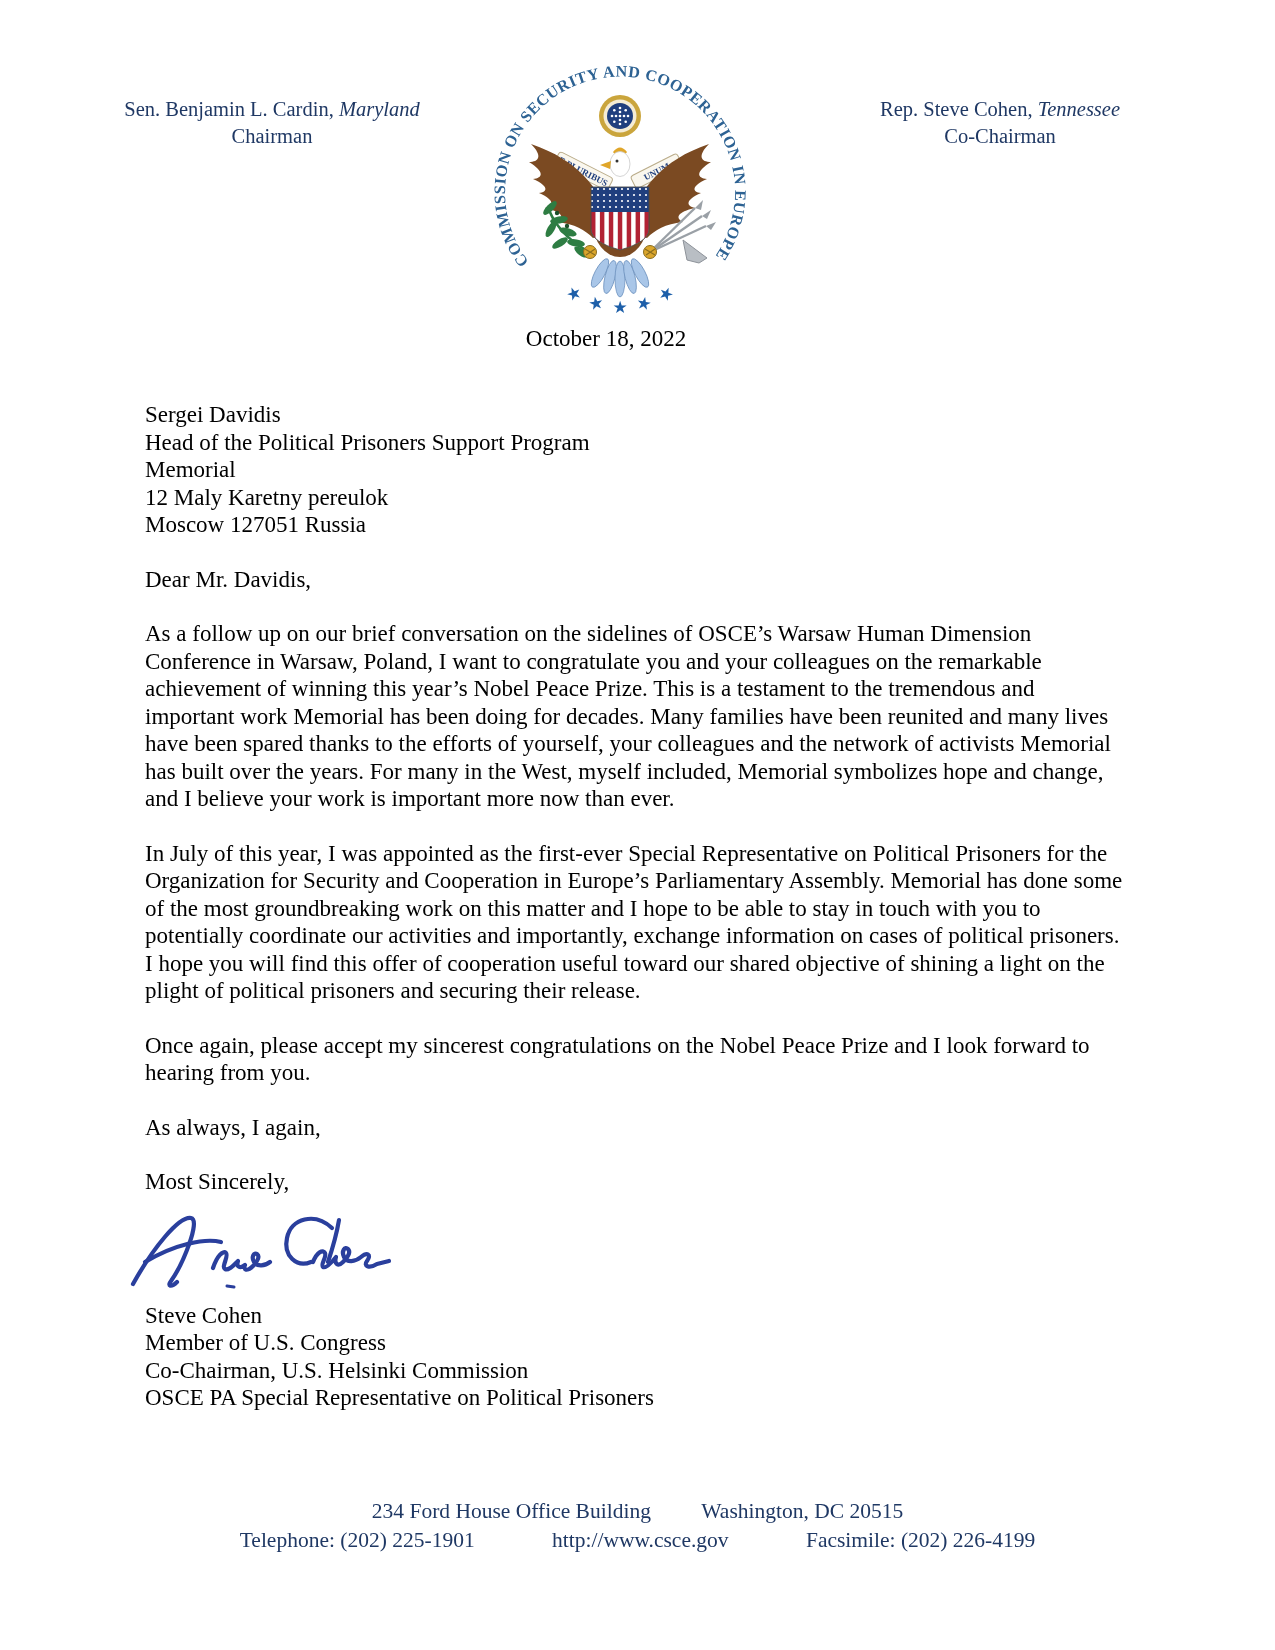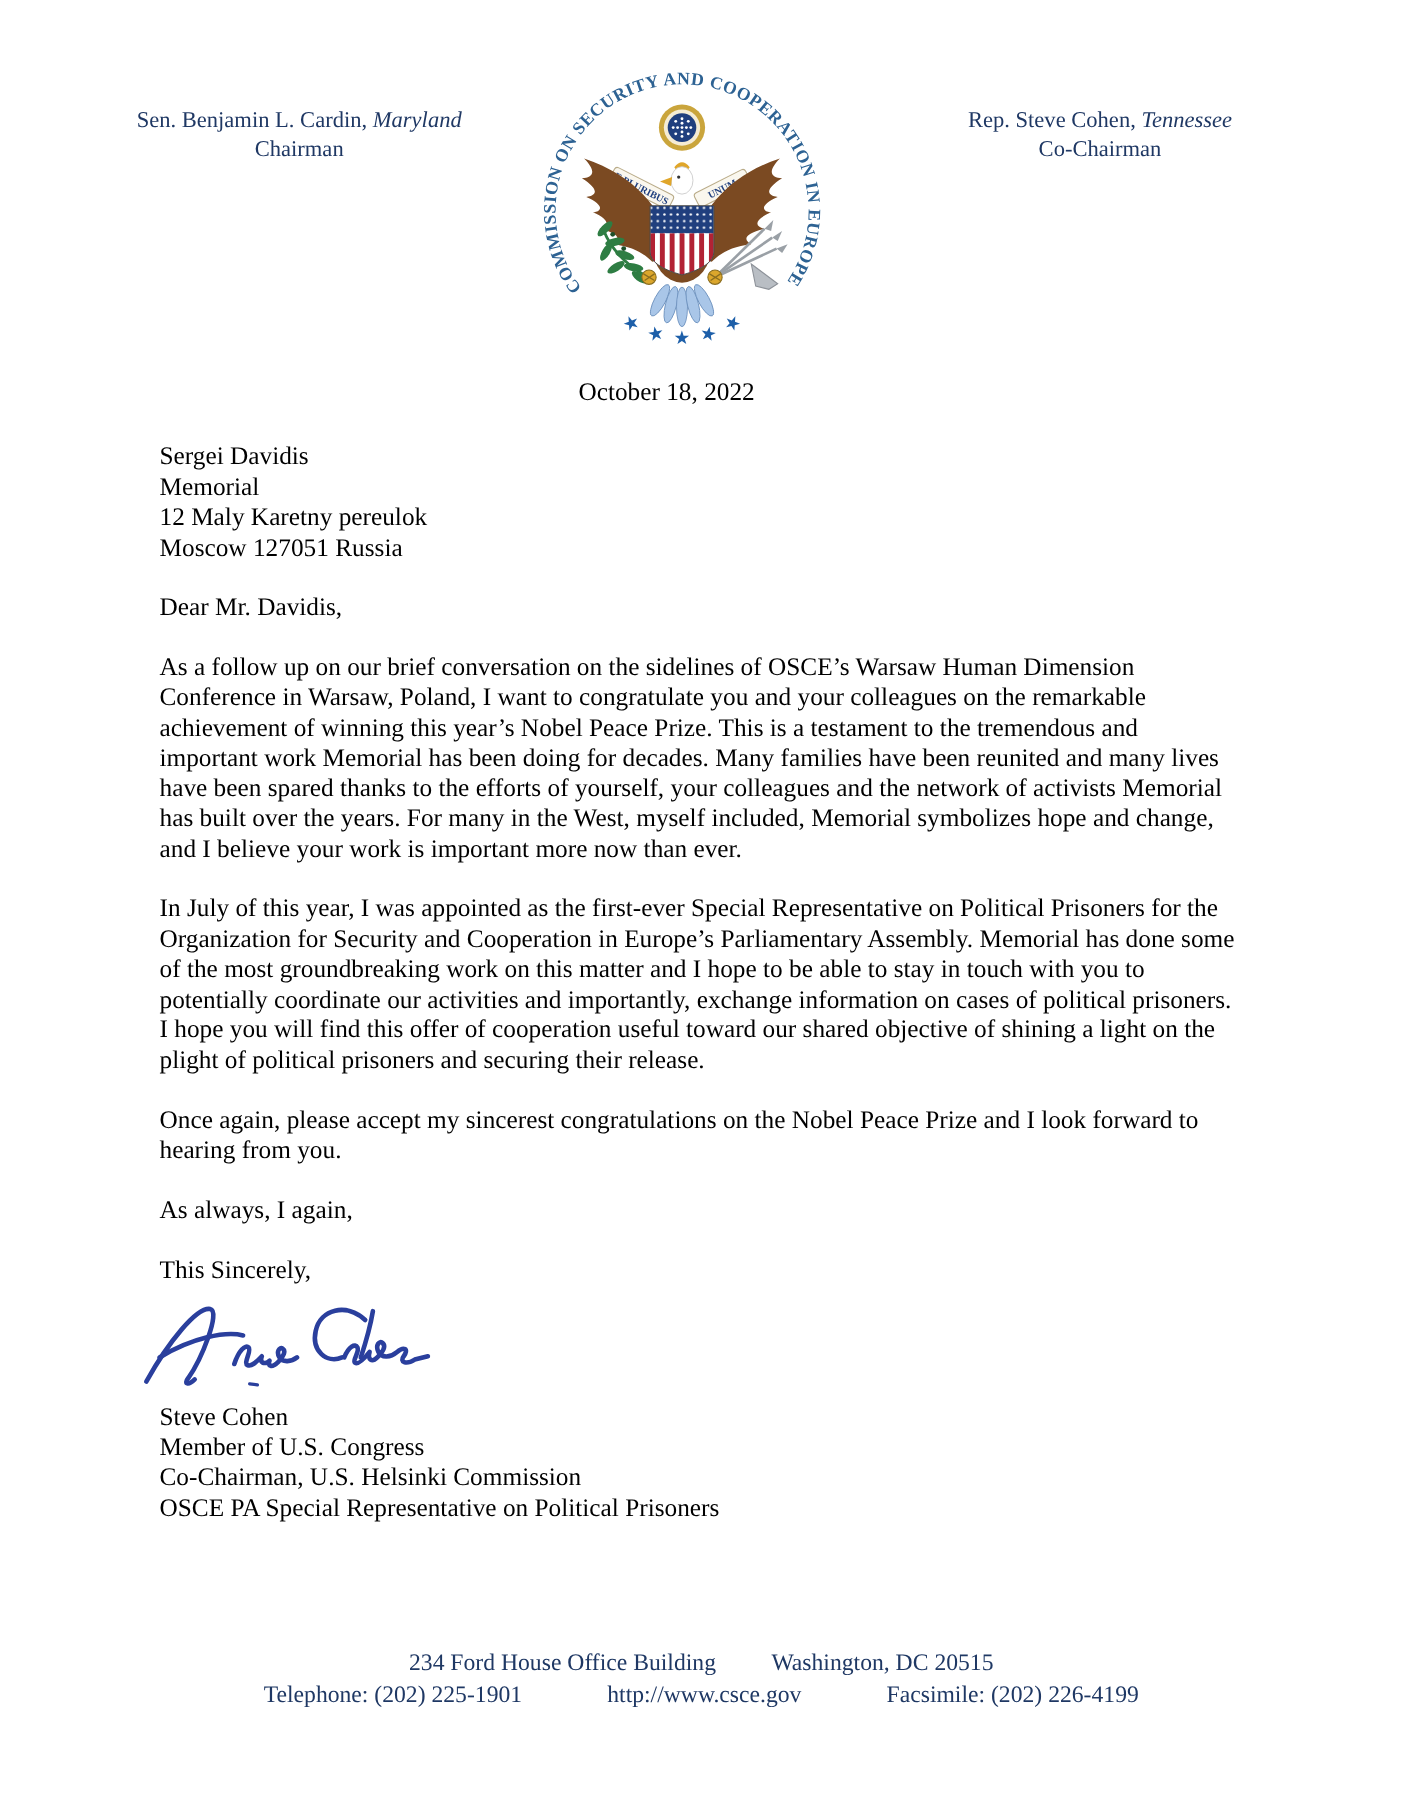--- a/index.html
+++ b/index.html
@@ -6,21 +6,21 @@
   body{
     width:1275px;height:1650px;background:#ffffff;position:relative;
     font-family:"Liberation Serif", serif;color:#000;overflow:hidden;
   }
   .hdr-block{position:absolute;top:86px;width:300px;text-align:center;
     color:#1f3864;font-size:20.5px;line-height:27px;margin-top:10px;}
   .hdr-left{left:122px;}
   .hdr-right{left:850px;}
   .hdr-block .state{font-style:italic;}
   .seal-wrap{position:absolute;top:60px;left:487px;width:266px;height:266px;}
-  .date-line{position:absolute;top:344px;left:0;width:1212px;text-align:center;
+  .date-line{position:absolute;top:326px;left:0;width:1212px;text-align:center;
     font-size:23px;}
   .letter{position:absolute;left:145px;top:401px;width:978px;
     font-size:23px;line-height:27.5px;}
   .block{margin:0;}
   .block + .block{margin-top:27px;}
   .addr div{white-space:nowrap;}
   .sig-svg{display:block;margin:8px 0 0 -18px;}
   .sig-block{margin-top:6px;}
   .footer{position:absolute;top:1497px;left:0;width:1275px;text-align:center;
     color:#1f3864;font-size:21.5px;line-height:28.5px;}
@@ -167,33 +167,34 @@
     <text x="177" y="239" transform="rotate(22 177 239)">★</text>
   </g>
 </svg>
 </div>
 
 <div class="date-line">October 18, 2022</div>
 
 <div class="letter">
   <div class="block addr">
     <div>Sergei Davidis</div>
+    <div>Head of the Political Prisoners Support Program</div>
     <div>Memorial</div>
     <div>12 Maly Karetny pereulok</div>
     <div>Moscow 127051 Russia</div>
   </div>
 
   <div class="block">Dear Mr. Davidis,</div>
 
   <p class="block">As a follow up on our brief conversation on the sidelines of OSCE’s Warsaw Human Dimension Conference in Warsaw, Poland, I want to congratulate you and your colleagues on the remarkable achievement of winning this year’s Nobel Peace Prize. This is a testament to the tremendous and important work Memorial has been doing for decades. Many families have been reunited and many lives have been spared thanks to the efforts of yourself, your colleagues and the network of activists Memorial has built over the years. For many in the West, myself included, Memorial symbolizes hope and change, and I believe your work is important more now than ever.</p>
   <p class="block">In July of this year, I was appointed as the first-ever Special Representative on Political Prisoners for the Organization for Security and Cooperation in Europe’s Parliamentary Assembly. Memorial has done some of the most groundbreaking work on this matter and I hope to be able to stay in touch with you to potentially coordinate our activities and importantly, exchange information on cases of political prisoners. I hope you will find this offer of cooperation useful toward our shared objective of shining a light on the plight of political prisoners and securing their release.</p>
   <p class="block">Once again, please accept my sincerest congratulations on the Nobel Peace Prize and I look forward to hearing from you.</p>
 
   <div class="block">As always, I again,</div>
-  <div class="block">This Sincerely,</div>
+  <div class="block">Most Sincerely,</div>
 
   <svg class="sig-svg" width="290" height="92" viewBox="0 0 290 92">
     <g fill="none" stroke="#2a3f9d" stroke-width="4.2" stroke-linecap="round" stroke-linejoin="round">
       <path d="M6 80 C26 44 52 12 64 14 C74 16 56 60 44 77 C40 82 44 84 50 78"></path>
       <path d="M18 58 C48 40 78 34 94 38"></path>
       <path d="M86 64 C90 52 96 46 99 49 C102 52 94 63 98 65 C102 67 107 61 111 57 C109 63 113 65 118 61 C116 66 120 68 126 62 C131 57 133 52 130 50 C127 48 124 53 127 58 C130 63 138 62 143 58"></path>
       <path d="M205 24 C188 8 164 14 160 34 C156 52 170 64 184 58"></path>
       <path d="M212 16 C210 28 205 46 201 58"></path>
       <path d="M186 58 C190 48 196 45 198 49 C200 53 193 61 196 63 C199 65 205 58 209 53 C207 60 211 63 216 58 C221 53 224 48 221 45 C218 42 214 47 217 53 C220 59 228 58 234 53 C240 48 245 50 240 57 C236 62 242 65 250 60 L262 57"></path>
       <path d="M100 82 l7 1" stroke-width="3"></path>

